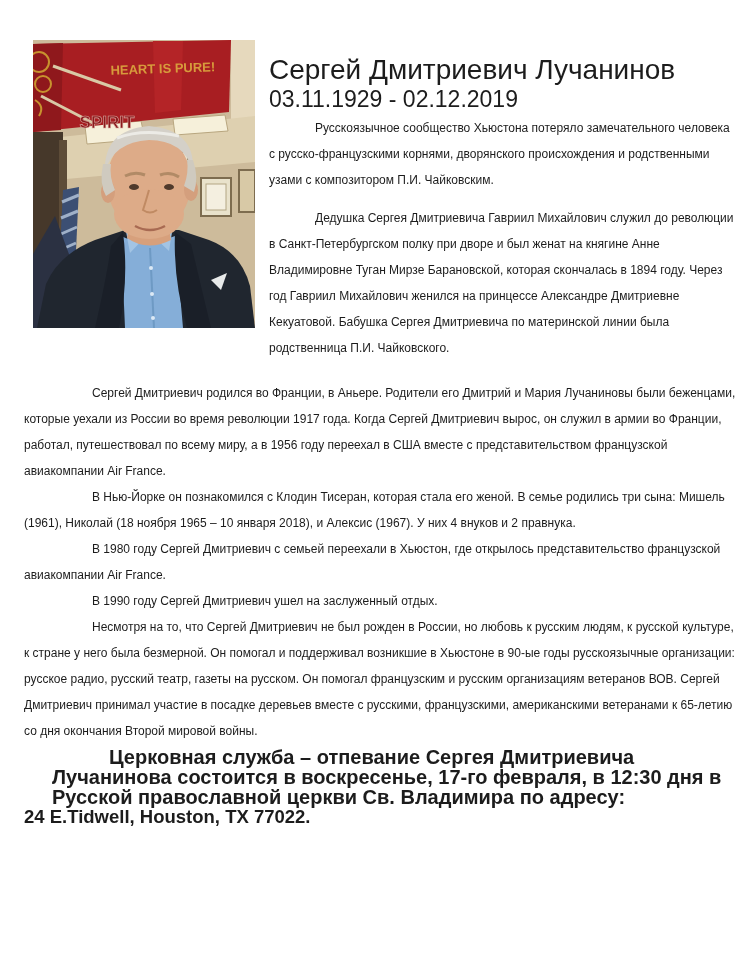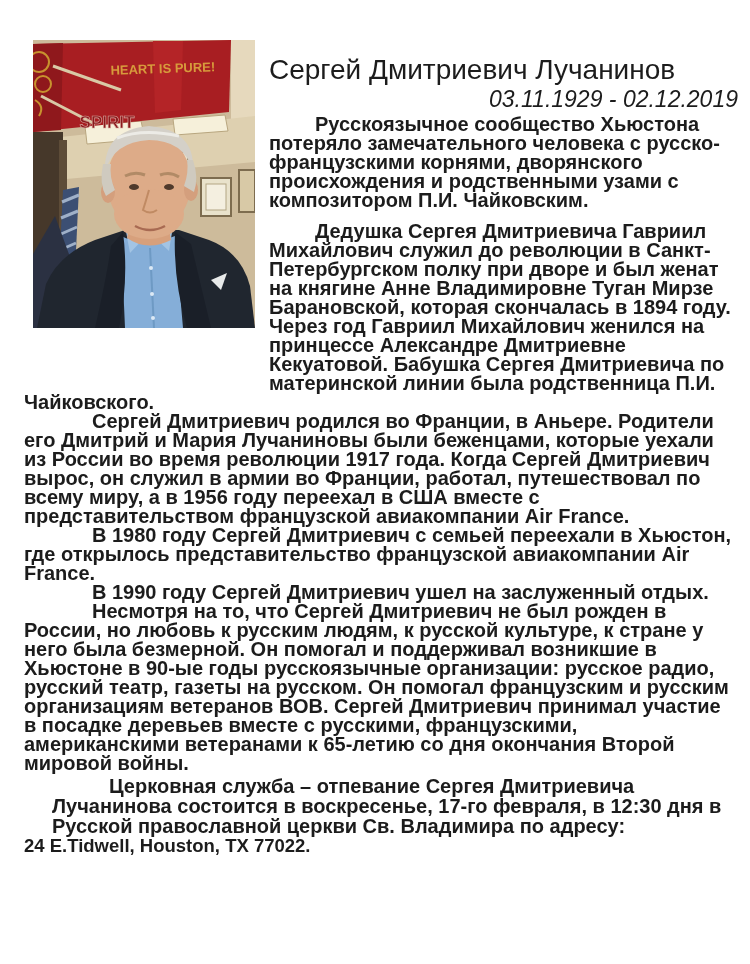--- a/index.html
+++ b/index.html
@@ -26,24 +26,23 @@
     margin: 53px 0 0 0;
     font-size: 28px;
     line-height: 33px;
     font-weight: normal;
     text-align: left;
     color: #1c1c1c;
   }
   .dates {
     font-size: 23px;
     line-height: 26px;
-    text-align: right;
-    font-style: italic;
+    text-align: left;
   }
-  p { margin: 0; font-size: 20px; line-height: 19px; font-weight: bold; }
+  p { margin: 0; font-size: 12px; line-height: 26px; }
   p.intro { margin-top: 3px; text-indent: 46px; }
   p.intro + p.intro { margin-top: 12px; }
   p.body { clear: left; text-indent: 68px; }
   p.service {
     font-weight: bold;
     margin: 3px 0 0 28px;
     text-indent: 57px;
     line-height: 20px;
     font-size: 20px;
   }
@@ -136,20 +135,21 @@
     </svg>
   </figure>
 
   <h1 class="title">Сергей Дмитриевич Лучанинов</h1>
   <div class="dates">03.11.1929 - 02.12.2019</div>
 
   <p class="intro">Русскоязычное сообщество Хьюстона потеряло замечательного человека с русско-французскими корнями, дворянского происхождения и родственными узами с композитором П.И. Чайковским.</p>
   <p class="intro">Дедушка Сергея Дмитриевича Гавриил Михайлович служил до революции в Санкт-Петербургском полку при дворе и был женат на княгине Анне Владимировне Туган Мирзе Барановской, которая скончалась в 1894 году. Через год Гавриил Михайлович женился на принцессе Александре Дмитриевне Кекуатовой. Бабушка Сергея Дмитриевича по материнской линии была родственница П.И. Чайковского.</p>
 
   <p class="body">Сергей Дмитриевич родился во Франции, в Аньере. Родители его Дмитрий и Мария Лучаниновы были беженцами, которые уехали из России во время революции 1917 года. Когда Сергей Дмитриевич вырос, он служил в армии во Франции, работал, путешествовал по всему миру, а в 1956 году переехал в США вместе с представительством французской авиакомпании Air France.</p>
+  <p class="body">В Нью-Йорке он познакомился с Клодин Тисеран, которая стала его женой. В семье родились три сына: Мишель (1961), Николай (18 ноября 1965 – 10 января 2018), и Алексис (1967).  У них 4 внуков и 2 правнука.</p>
   <p class="body">В 1980 году Сергей Дмитриевич с семьей переехали в Хьюстон, где открылось представительство французской авиакомпании Air France.</p>
   <p class="body">В 1990 году Сергей Дмитриевич ушел на заслуженный отдых.</p>
   <p class="body">Несмотря на то, что Сергей Дмитриевич не был рожден в России, но любовь к русским людям, к русской культуре, к стране у него была безмерной. Он помогал и поддерживал возникшие в Хьюстоне в 90-ые годы русскоязычные организации: русское радио, русский театр, газеты на русском. Он помогал французским и русским организациям ветеранов ВОВ. Сергей Дмитриевич принимал участие в посадке деревьев вместе с русскими, французскими, американскими ветеранами к 65-летию со дня окончания Второй мировой войны.</p>
 
   <p class="service">Церковная служба – отпевание Сергея Дмитриевича Лучанинова состоится в воскресенье, 17-го февраля, в 12:30 дня в Русской православной церкви Св. Владимира по адресу:</p>
   <p class="address">24 E.Tidwell, Houston, TX 77022.</p>
 
 </div>
 
 </body></html>

